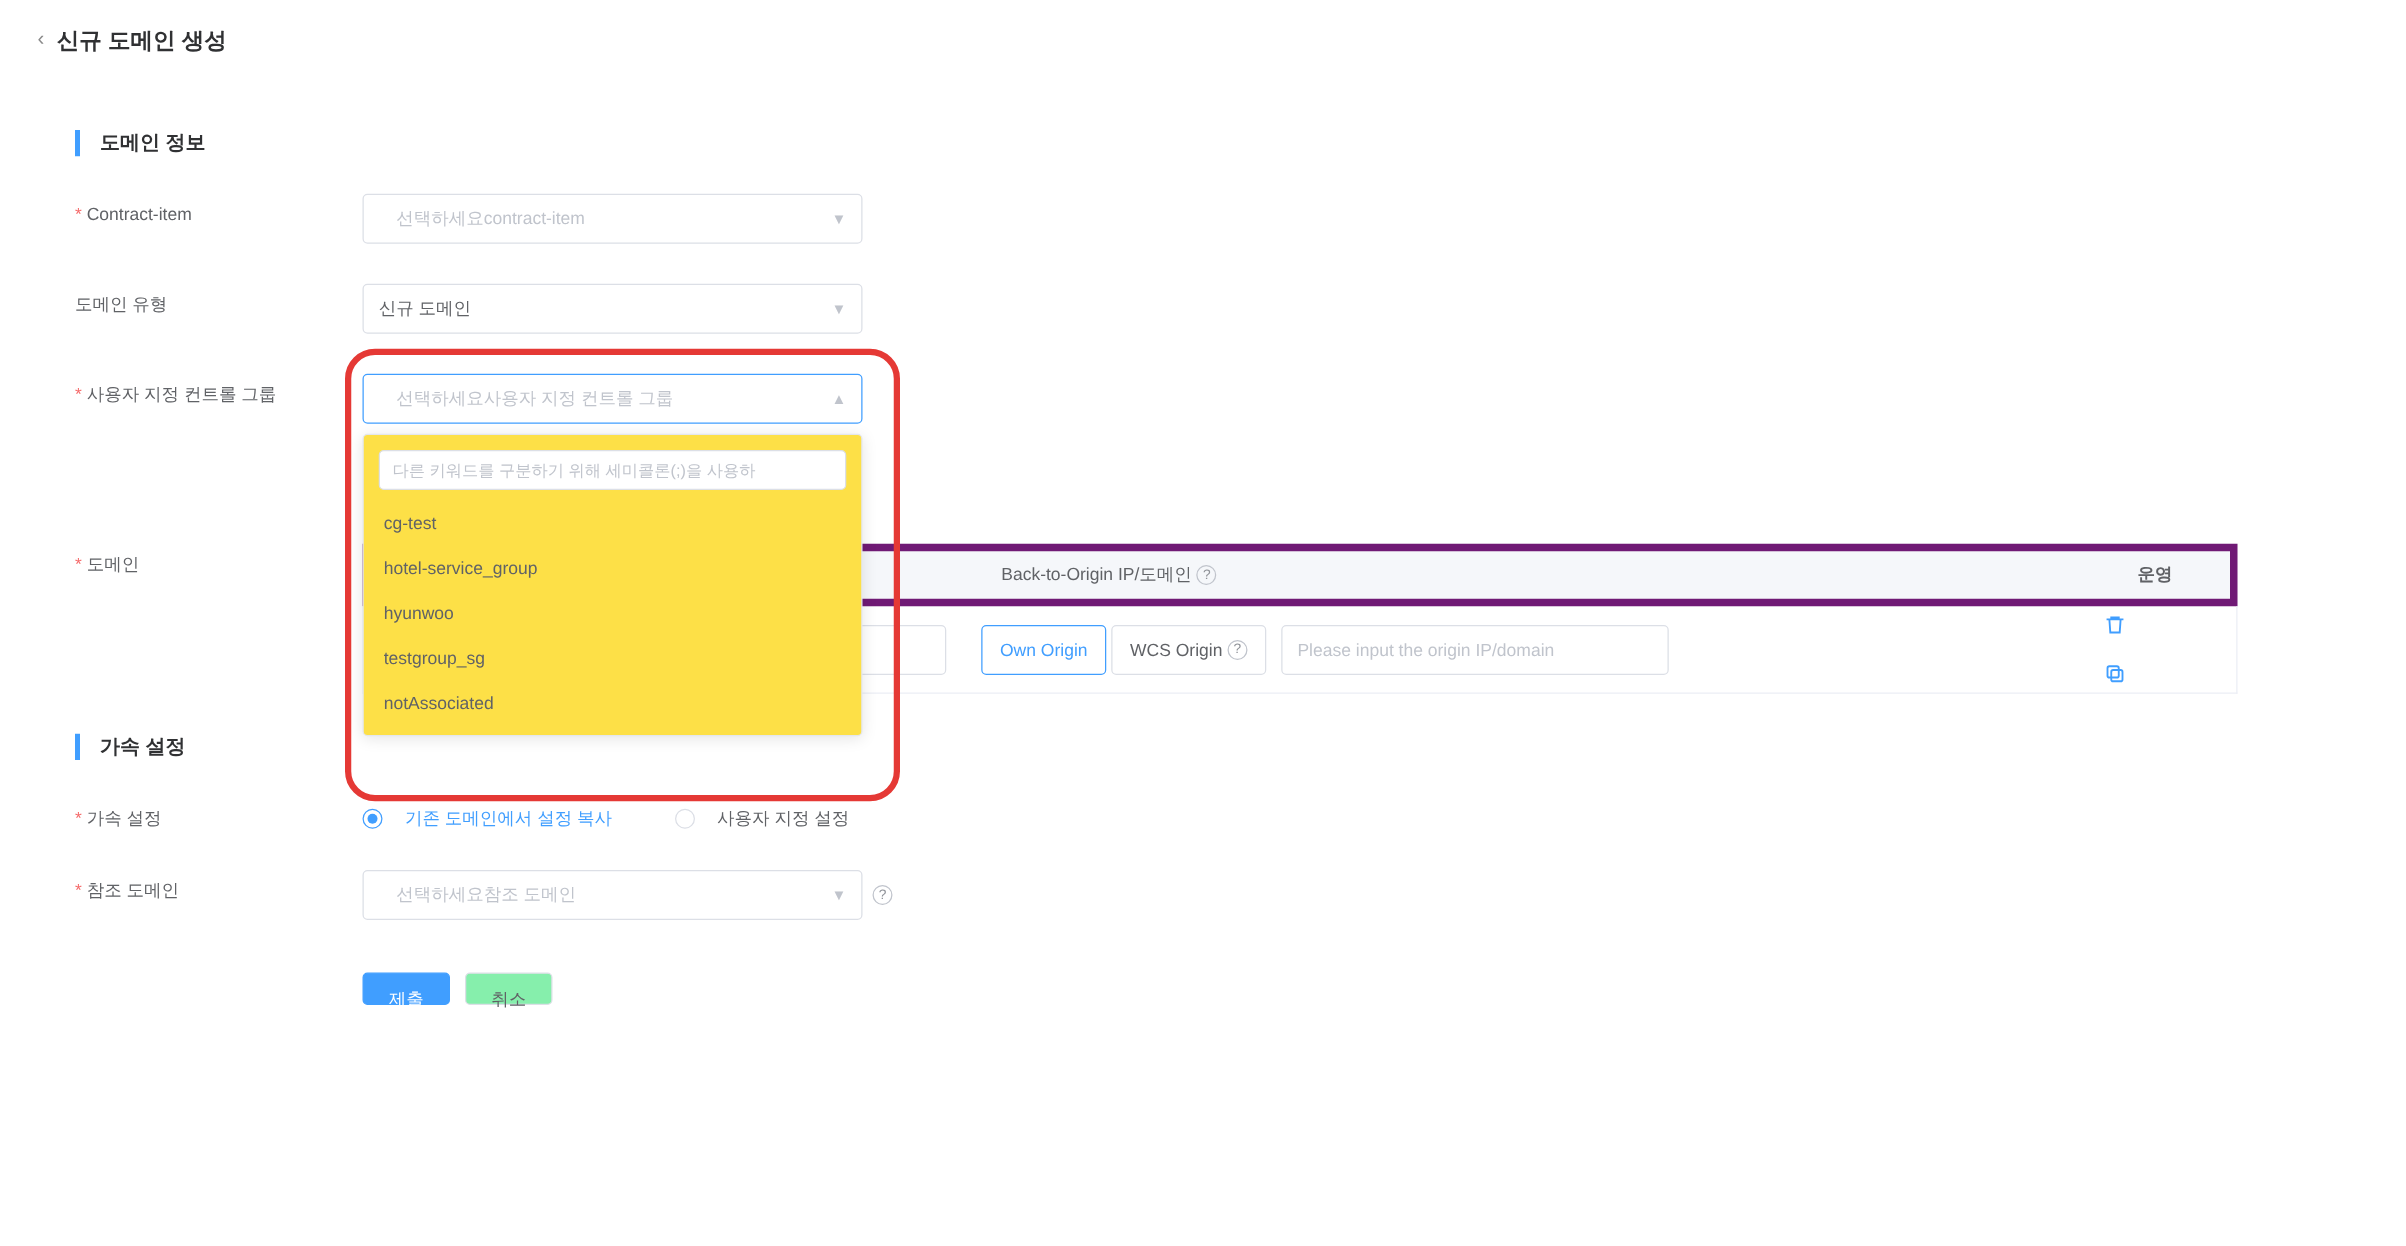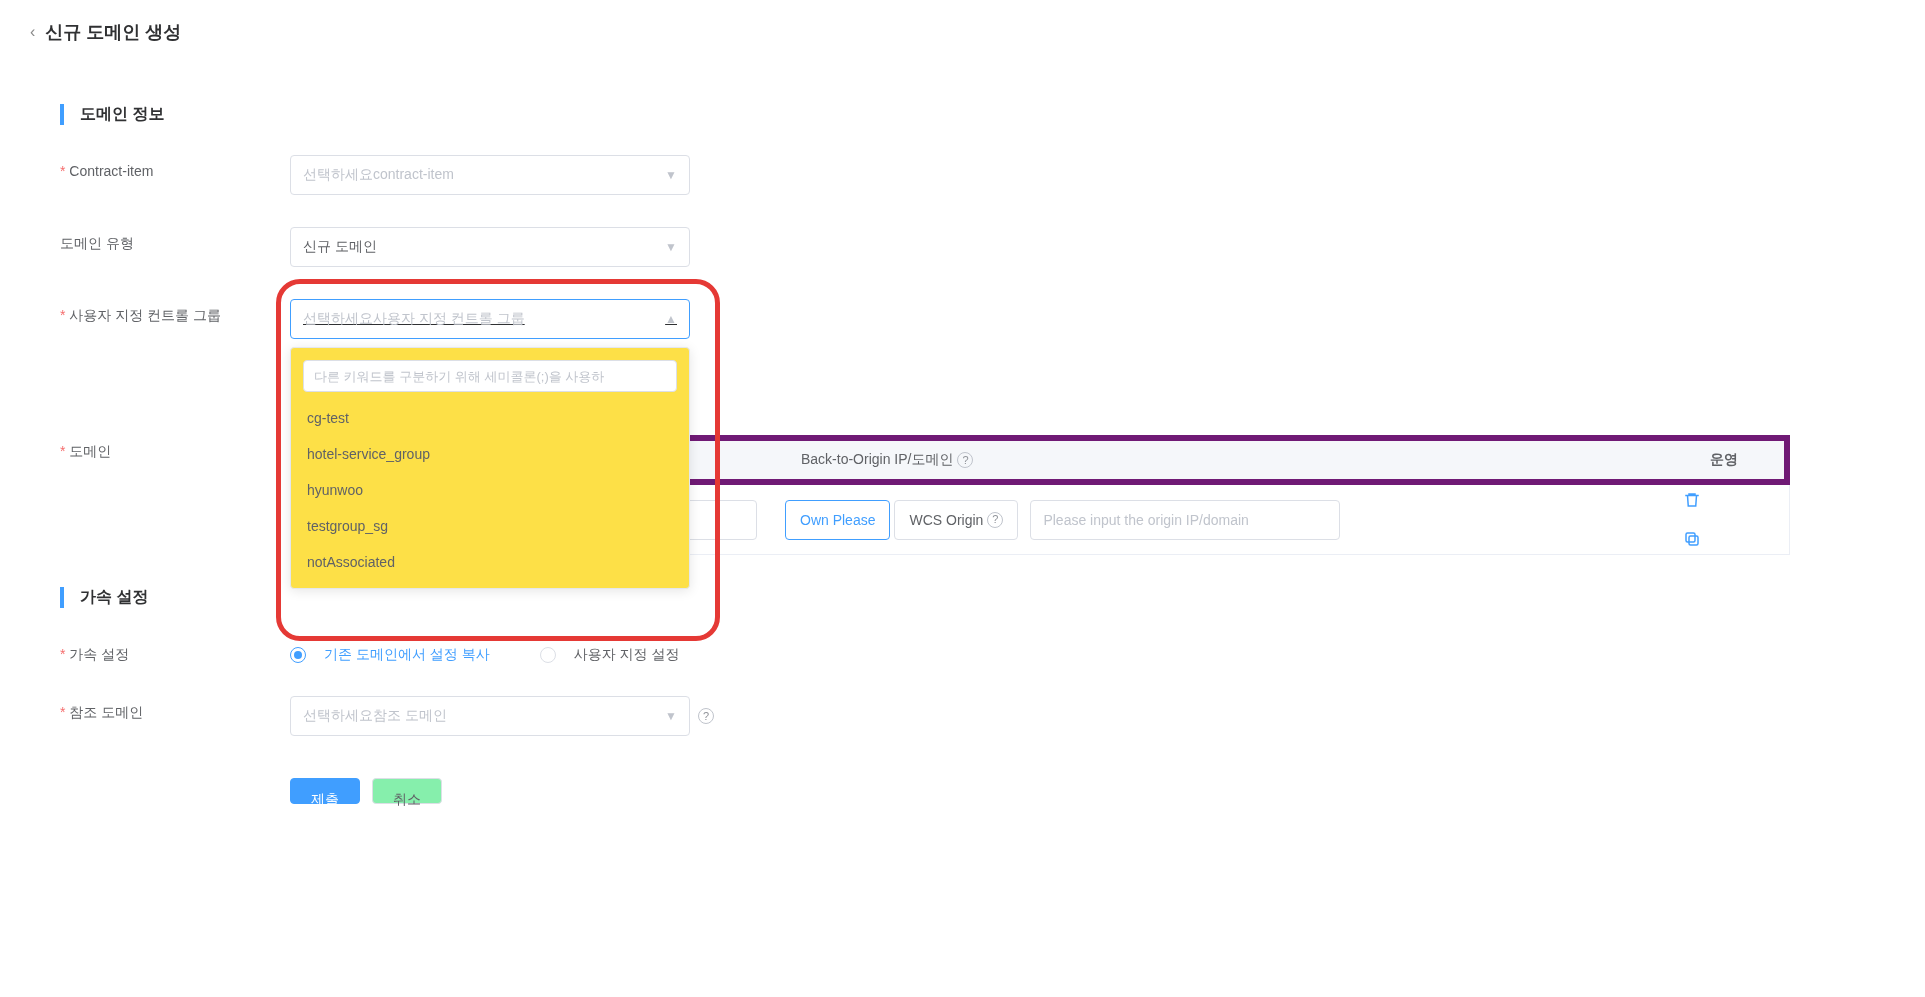--- a/index.html
+++ b/index.html
@@ -23,22 +23,22 @@
     .form-label { width: 230px; padding-top: 8px; color: #606266; }
     .form-label.req::before { content: "* "; color: #F56C6C; }
     .form-value { flex: 1; position: relative; }
     
     .select-box {
       display: flex; align-items: center; justify-content: space-between;
       width: 400px; height: 40px; padding: 0 12px;
       border: 1px solid #DCDFE6; border-radius: 4px;
       background: #fff; cursor: pointer;
     }
-    .select-box.active { border-color: #409EFF; text-decoration: underline; }
-    .select-box .placeholder { color: #C0C4CC; }
+    .select-box.active { border-color: #409EFF; }
+    .select-box .placeholder { color: #C0C4CC; margin-left: 14px; }
     .select-box .value { color: #606266; }
     .select-box .chev { color: #C0C4CC; font-size: 12px; }
     
     .help-text { margin-top: 8px; color: #909399; font-size: 13px; }
     
     .dropdown-panel {
       position: absolute; top: 48px; left: 0;
       width: 400px; background: #fde047;
       border: 1px solid #E4E7ED; border-radius: 4px;
       box-shadow: 0 2px 12px rgba(0,0,0,0.1);
@@ -187,21 +187,21 @@
           </div>
           <div class="col-ops">운영</div>
         </div>
         <div class="domain-body">
           <div class="col-domain">
             <input class="txt-input" style="">
           </div>
           <div class="col-origin" style="display:flex; align-items:center;">
             <div class="origin-seg">
               <div class="seg-btn active">
-                <span>Own Please</span>
+                <span>Own Origin</span>
               </div>
               <div class="seg-btn">
                 <span>WCS Origin</span>
                 <span class="qmark">?</span>
               </div>
             </div>
             <input class="origin-input" placeholder="Please input the origin IP/domain" style="">
           </div>
           <div class="col-ops">
             <span class="op-icon">

